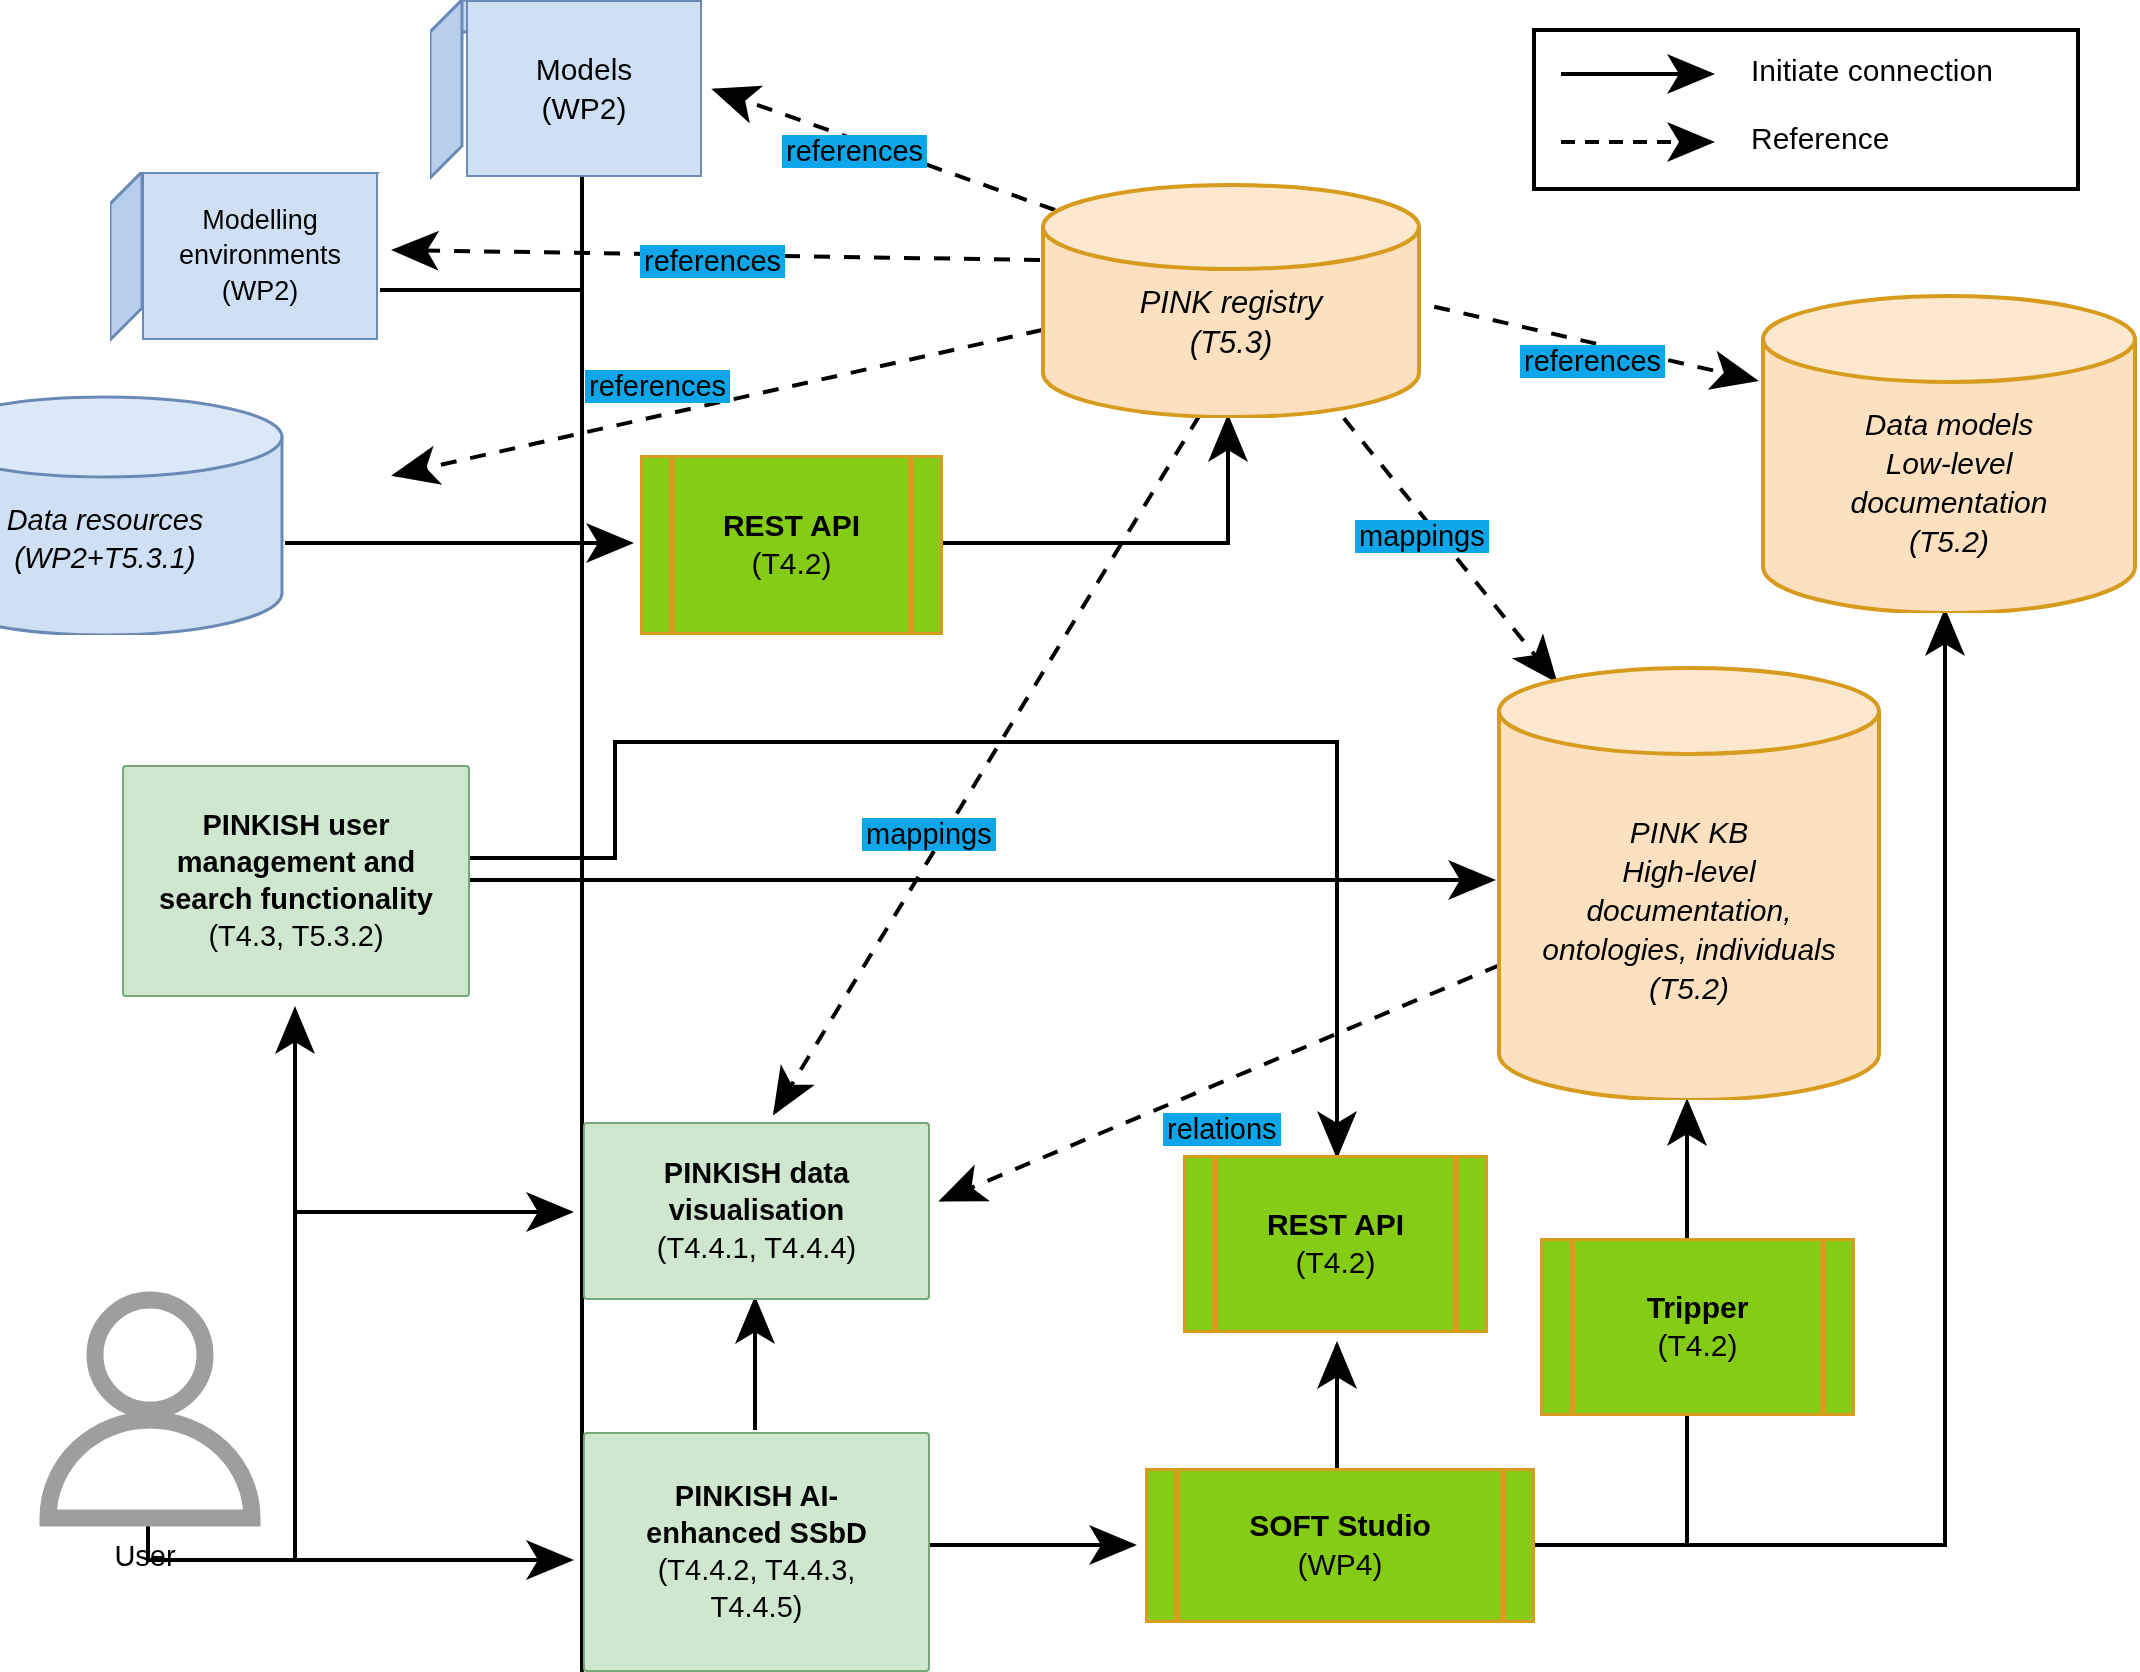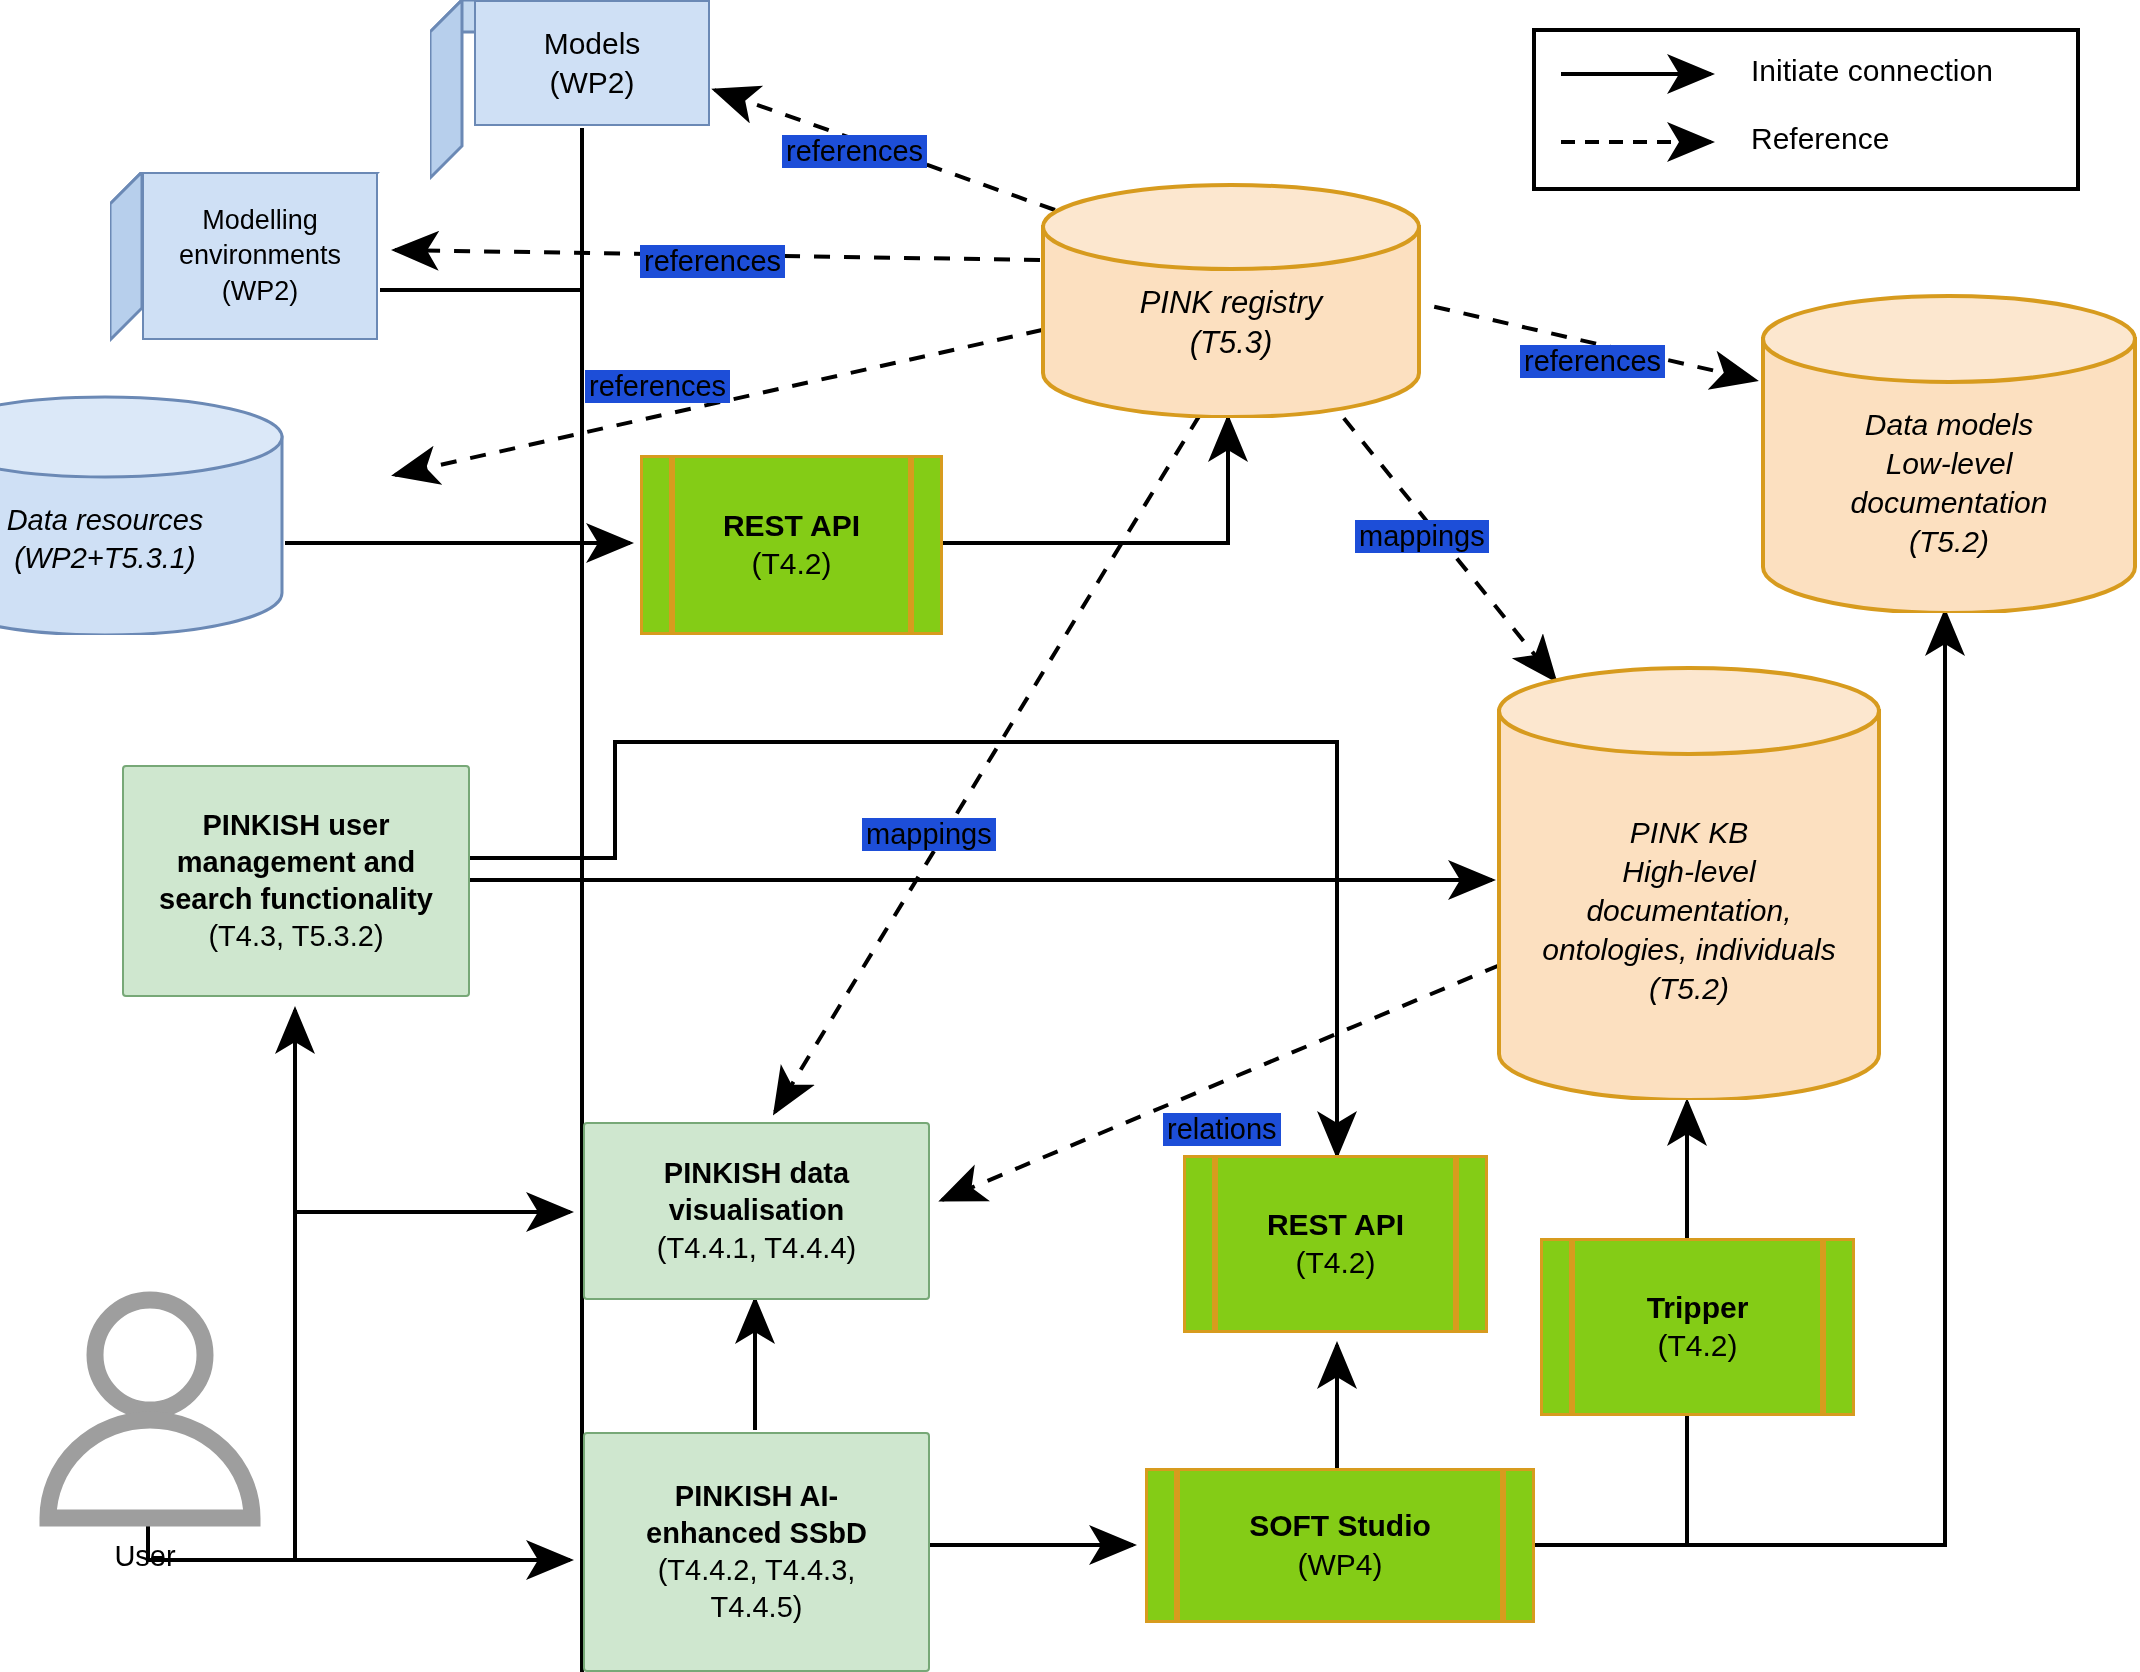--- a/index.html
+++ b/index.html
@@ -2,21 +2,21 @@
 <html><head>
 <meta charset="utf-8">
 <style>
   html,body{margin:0;padding:0;background:#ffffff;}
   body{font-family:"Liberation Sans",sans-serif;}
   #canvas{position:relative;width:2140px;height:1672px;background:#fff;overflow:hidden;}
   svg.layer{position:absolute;left:0;top:0;width:2140px;height:1672px;}
   .node{position:absolute;box-sizing:border-box;display:flex;flex-direction:column;
         align-items:center;justify-content:center;text-align:center;line-height:1.28;}
   .node .ttl{font-weight:bold;}
-  .lbl{position:absolute;background:#1d4ed8;padding:0 4px;white-space:nowrap;color:#000;}
+  .lbl{position:absolute;background:#0ea5e9;padding:0 4px;white-space:nowrap;color:#000;}
   
   .box3d{position:absolute;}
   .box3d .face{position:absolute;background:#cfe0f5;border:2px solid #6b89b5;box-sizing:border-box;
         display:flex;flex-direction:column;align-items:center;justify-content:center;text-align:center;line-height:1.3;}
   
   .green{background:#cfe7cf;border:2px solid #77a877;border-radius:4px;}
   
   .comp{background:#84cc16;border:3px solid #d79b1e;}
   .comp .bar{position:absolute;top:0;bottom:0;width:0;border-left:3px solid #d79b1e;border-right:3px solid #d79b1e;}
   
@@ -74,21 +74,21 @@
       <path d="M1215,390 L775,1112" marker-end="url(#ah)"></path>
       <path d="M1500,965 L942,1200" marker-end="url(#ah)"></path>
     </g>
   </svg>
 
   <div class="box3d" style="left:430px;top:0px;width:270px;height:180px;">
     <svg width="270" height="180" style="position:absolute;left:0;top:0;">
       <polygon points="0,32 32,0 268,0 236,32" fill="#c3d8f0" stroke="#6b89b5" stroke-width="3"></polygon>
       <polygon points="0,32 0,178 32,146 32,0" fill="#b7cfec" stroke="#6b89b5" stroke-width="3"></polygon>
     </svg>
-    <div class="face" style="left:44px;top:0px;width:236px;height:126px;">
+    <div class="face" style="left:36px;top:0px;width:236px;height:177px;">
       <div class="ttl" style="font-size:30px;font-weight:400;">Models</div>
       <div style="font-size:30px;">(WP2)</div>
     </div>
   </div>
 
   <div class="box3d" style="left:110px;top:172px;width:270px;height:170px;">
     <svg width="270" height="170" style="position:absolute;left:0;top:0;">
       <polygon points="0,32 32,0 268,0 236,32" fill="#c3d8f0" stroke="#6b89b5" stroke-width="3"></polygon>
       <polygon points="0,32 0,168 32,136 32,0" fill="#b7cfec" stroke="#6b89b5" stroke-width="3"></polygon>
     </svg>

